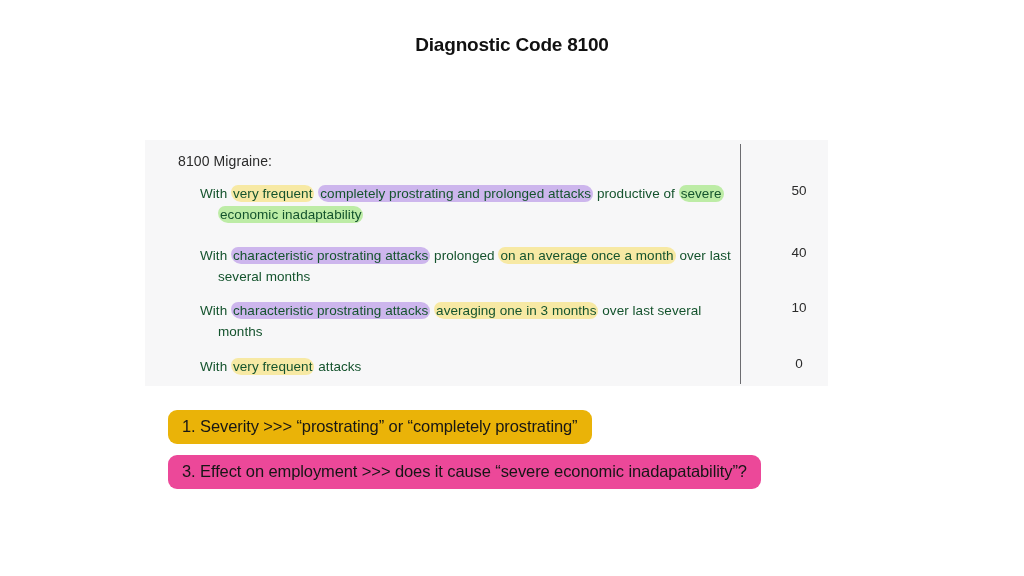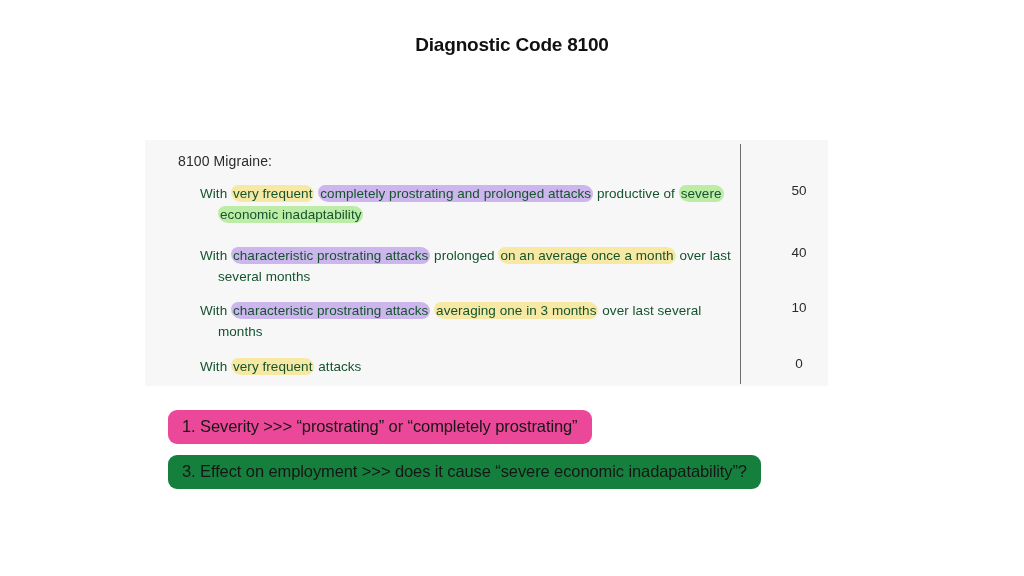--- a/index.html
+++ b/index.html
@@ -106,23 +106,23 @@
     font-size: 16.5px;
     font-weight: 500;
     color: #161616;
     padding: 6px 14px 7px 14px;
     border-radius: 9px;
     margin-bottom: 11px;
     letter-spacing: -0.1px;
     line-height: 21px;
     white-space: nowrap;
   }
-  .callout-1 { background: #ec4899; }
+  .callout-1 { background: #eab308; }
   .callout-2 { background: #fbe833; }
-  .callout-3 { background: #15803d; }
+  .callout-3 { background: #ec4899; }
 </style>
 </head>
 <body>
 
 <div class="title-block">
   <div class="title-line l2">Diagnostic Code 8100</div>
 </div>
 
 <div class="table-panel">
 

